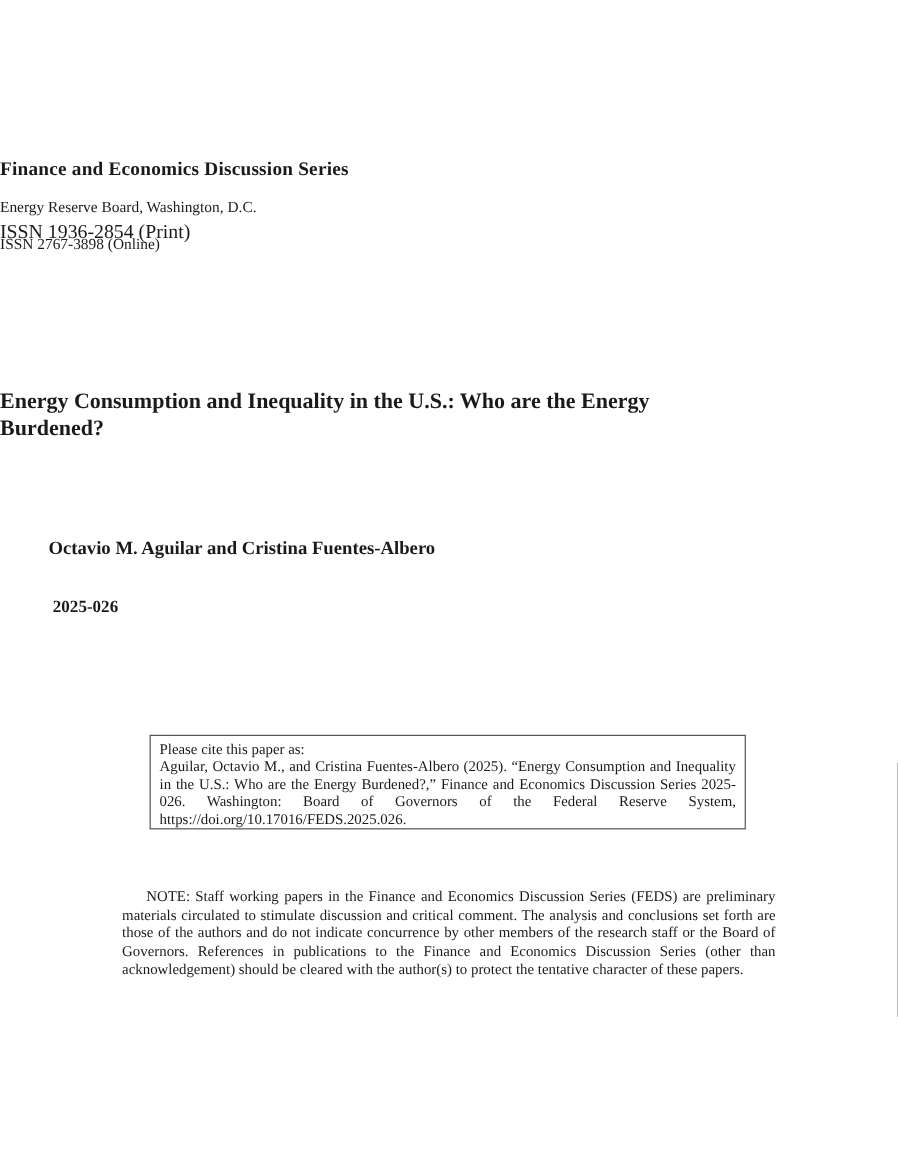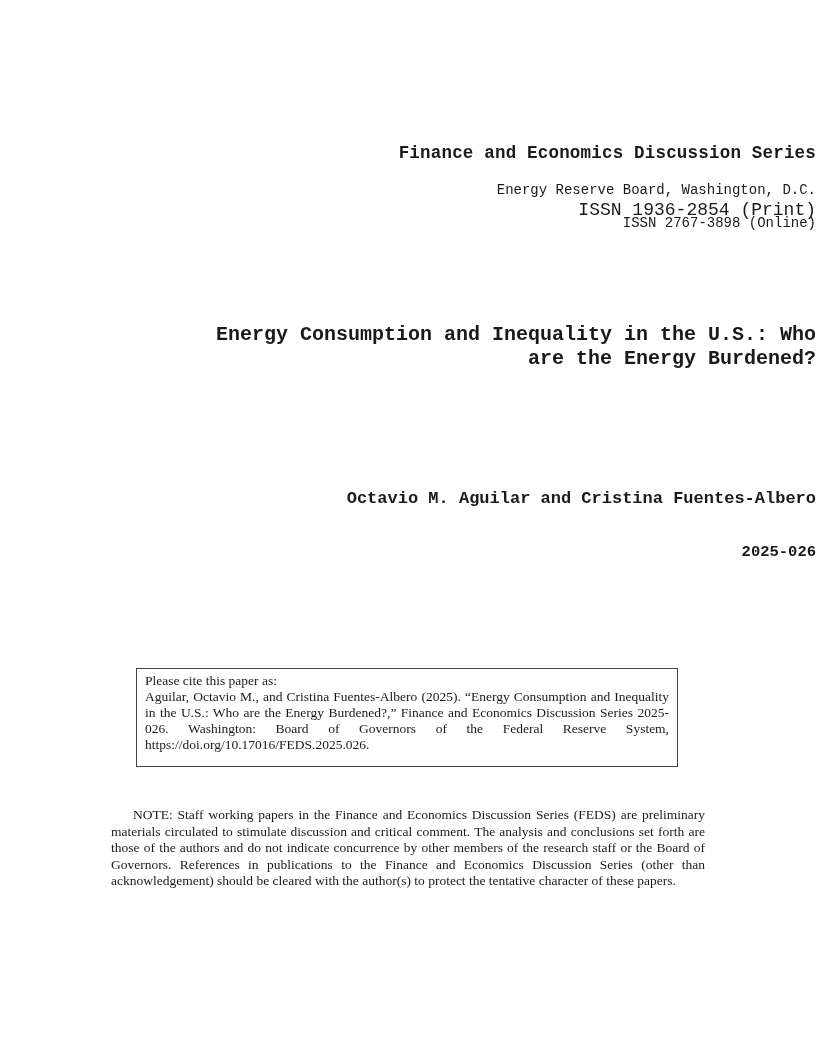--- a/index.html
+++ b/index.html
@@ -14,70 +14,70 @@
     margin: 0 auto;
     background: #ffffff;
     font-family: "Liberation Serif", "DejaVu Serif", serif;
     color: #1a1a1a;
     overflow: hidden;
   }
   .centered {
     position: absolute;
     left: 0;
     right: 0;
-    text-align: right;
-    font-family: Liberation Mono, monospace;
+    text-align: left;
   }
   .series-title {
     top: 143px;
     font-size: 17.5px;
     font-weight: bold;
     letter-spacing: 0.2px;
   }
   .institution {
     top: 182px;
     font-size: 14px;
   }
   .issn-print {
     top: 200px;
     font-size: 18px;
   }
   .issn-online {
     top: 215px;
     font-size: 14px;
   }
   .paper-title {
-    top: 323px;
+    top: 353px;
     font-size: 20px;
     font-weight: bold;
     line-height: 1.22;
   }
   .paper-title .inner {
     display: inline-block;
     max-width: 620px;
   }
   .authors {
     top: 489px;
     font-size: 17px;
     font-weight: bold;
+    margin-left: 44px;
   }
   .paper-number {
     top: 543px;
     font-size: 15.5px;
     font-weight: bold;
     margin-left: 48px;
   }
   .citation-box {
     position: absolute;
     left: 136px;
     top: 668px;
     width: 542px;
     box-sizing: border-box;
     border: 1px solid #444444;
-    padding: 4px 8px 13px 8px;
+    padding: 4px 8px 0 8px;
     font-size: 13.5px;
     line-height: 1.18;
   }
   .citation-lead {
     text-align: left;
   }
   .citation-text {
     text-align: justify;
   }
   .note {

